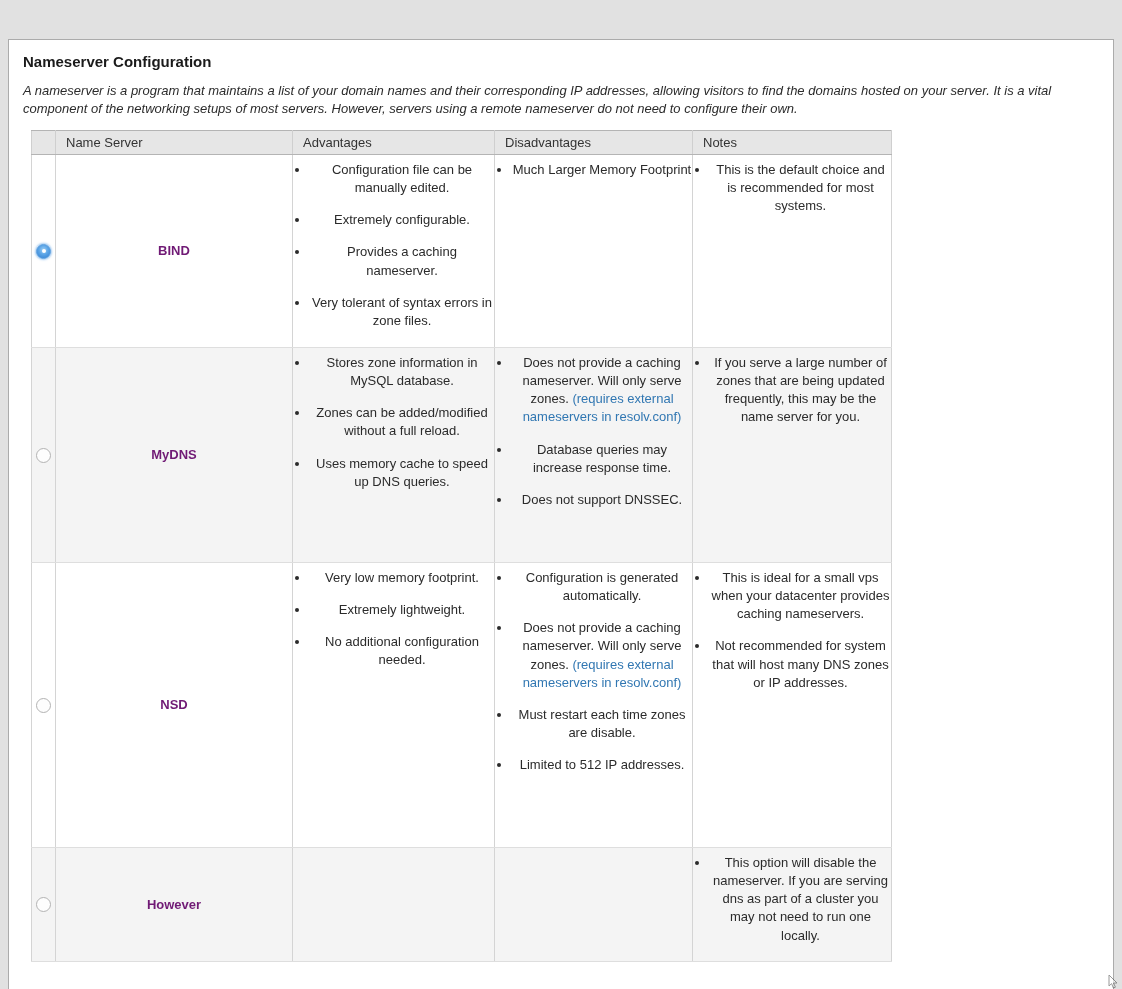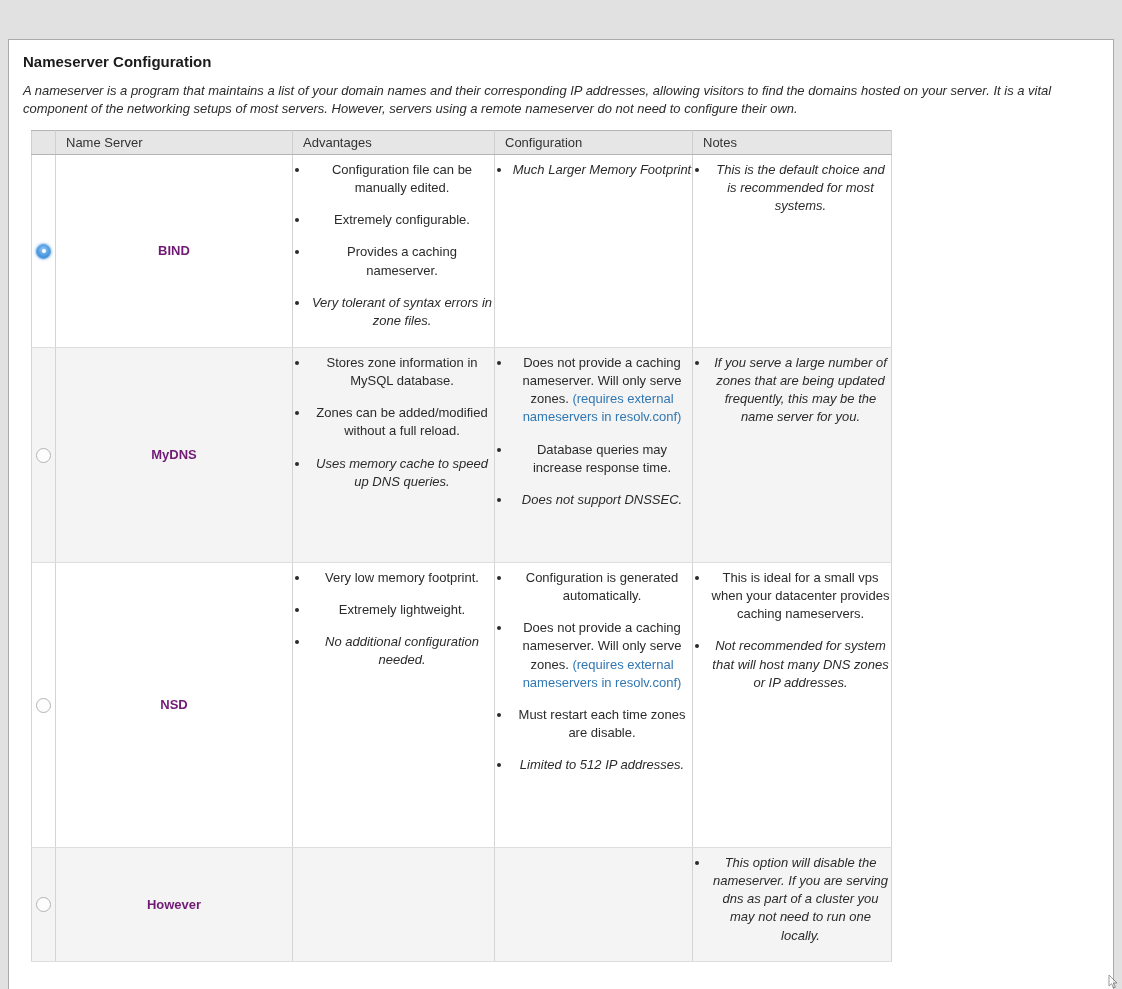--- a/index.html
+++ b/index.html
@@ -73,21 +73,21 @@
   td.radio-cell { text-align: center; vertical-align: middle !important; }
   td.name-cell {
     text-align: center;
     vertical-align: middle !important;
     font-weight: bold;
     color: #701a75;
   }
   td.list-cell { padding: 6px 12px 10px 10px; line-height: 1.4; }
   .list-cell ul { margin: 0; padding: 6px 0 0 17px; }
   .list-cell li { margin: 0 0 14px 0; color: #2b2b2b; }
-  .list-cell li:last-child { margin-bottom: 0; font-style: italic; }
+  .list-cell li:last-child { margin-bottom: 0; }
   a.cell-link {
     color: var(--link, #3177b2);
     text-decoration: none;
     cursor: pointer;
   }
   
   .radio {
     display: inline-block;
     width: 15px; height: 15px;
     border-radius: 50%;
@@ -131,21 +131,21 @@
         <col class="c-name">
         <col class="c-adv">
         <col class="c-dis">
         <col class="c-notes">
     </colgroup>
     <thead>
       <tr>
         <th></th>
         <th>Name Server</th>
         <th>Advantages</th>
-        <th>Configuration</th>
+        <th>Disadvantages</th>
         <th>Notes</th>
       </tr>
     </thead>
     <tbody>
         <tr style="height: 193px;">
           <td class="radio-cell"><span class="radio selected"></span></td>
           <td class="name-cell">BIND</td>
           <td class="list-cell">
             <ul>
               <li>Configuration file can be manually edited.</li>

